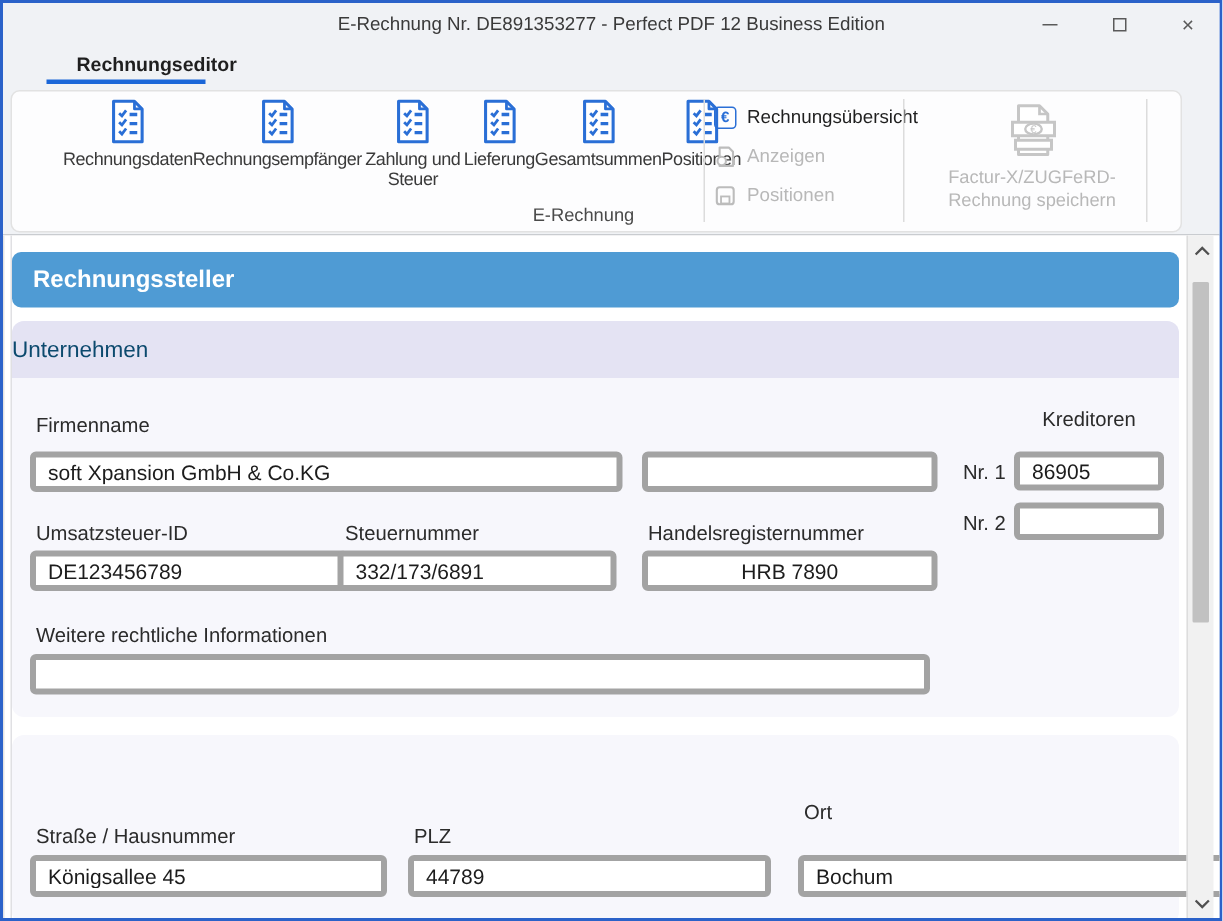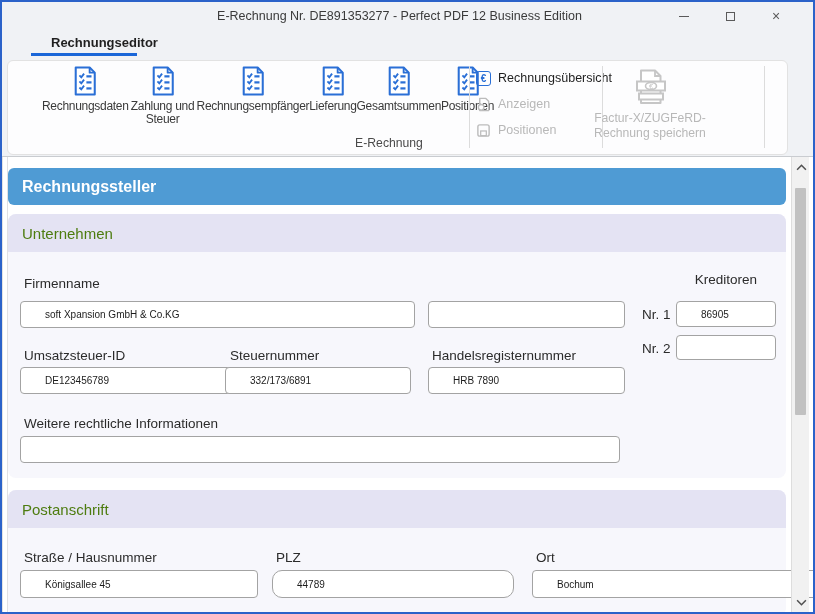--- a/index.html
+++ b/index.html
@@ -1,21 +1,21 @@
 <!DOCTYPE html>
 <html><head>
 <meta charset="utf-8">
 <style>
   * { box-sizing: border-box; margin: 0; padding: 0; }
   html,body { width:815px; height:614px; overflow:hidden; font-family:"Liberation Sans", sans-serif; background:#fff; }
   .window { position:relative; width:815px; height:614px; border:2px solid #2b62c9; background:#fff; overflow:hidden; }
 
   
   .chrome { position:absolute; top:0; left:0; right:0; height:154px; background:#f0f2f5; }
-  .titlebar { position:absolute; top:0; left:0; right:16px; height:28px; display:flex; align-items:center; }
+  .titlebar { position:absolute; top:0; left:0; right:0; height:28px; display:flex; align-items:center; }
   .title { position:absolute; left:0; right:0; text-align:center; font-size:12.5px; color:#3a3a3a; }
   .winbtns { position:absolute; right:14px; top:0; height:28px; display:flex; align-items:center; gap:32px; }
   .winbtn { width:14px; height:14px; display:flex; align-items:center; justify-content:center; color:#5a5a5a; font-size:14px; cursor:default; }
   .glyph-min { display:block; width:10px; height:0; border-top:1.4px solid #5a5a5a; }
   .glyph-max { display:block; width:9px; height:9px; border:1.3px solid #5a5a5a; }
   .glyph-close { font-size:14px; color:#5a5a5a; line-height:1; }
 
   .tab { position:absolute; top:33px; left:29px; font-size:13px; font-weight:bold; color:#1f1f1f;margin-left:20px; }
   .tab-underline { position:absolute; top:51px; left:29px; width:106px; height:3px; background:#1a66d8; }
 
@@ -25,39 +25,39 @@
   .bigbtn { display:flex; flex-direction:column; align-items:center; cursor:default; }
   .bigbtn .icn { width:26px; height:30px; margin-bottom:4px; }
   .bigbtn .blabel { font-size:12px; letter-spacing:-0.3px; color:#3a3a3a; text-align:center; line-height:1.12; white-space:nowrap; }
   .bigbtn.wrap2 .blabel { white-space:normal; width:68px; }
   .vsep { position:absolute; top:5px; width:1px; height:82px; background:#dcdcdc; }
   .smallcol { position:absolute; left:468px; top:7px; width:122px; }
   .smallbtn { display:flex; align-items:center; gap:7px; height:20px; margin-bottom:6px; cursor:default; }
   .smallbtn .slabel { font-size:12.5px; color:#1f1f1f; white-space:nowrap; }
   .smallbtn.disabled .slabel { color:#b8b8b8; }
   .euro-badge { width:15px; height:15px; border:1.6px solid #2a6fd6; border-radius:3px; color:#2a6fd6; font-size:10px; font-weight:bold; display:flex; align-items:center; justify-content:center; flex:0 0 auto; }
-  .facturx { position:absolute; left:564px; top:4px; width:156px; height:86px; display:flex; flex-direction:column; align-items:center; justify-content:flex-start; cursor:default; }
+  .facturx { position:absolute; left:602px; top:4px; width:156px; height:86px; display:flex; flex-direction:column; align-items:center; justify-content:flex-start; cursor:default; }
   .facturx .icn-big { width:40px; height:36px; margin:4px 0 6px 0; }
   .facturx .flabel { font-size:12.2px; color:#b8b8b8; text-align:center; line-height:1.25; }
   .grouplabel { position:absolute; left:321px; top:75px; width:120px; text-align:center; font-size:12.2px; color:#4a4a4a; }
 
   
   .divider { position:absolute; top:154px; left:0; right:0; height:1px; background:#c9ccd0; }
   .content { position:absolute; top:155px; left:0; right:0; bottom:0; background:#fff; border-left:1px solid #e3e3e3; }
   .content-leftline { position:absolute; top:155px; left:5px; bottom:0; width:1px; background:#e0e0e3; }
 
   .pagetitle { position:absolute; left:6px; top:166px; width:778px; height:37px; background:#4f9bd4; border-radius:6px; color:#fff; font-size:16px; font-weight:bold; display:flex; align-items:center; padding-left:14px; }
 
   .sect { position:absolute; left:6px; width:778px; background:#f7f7fc; border-radius:8px; }
-  .sect-h { height:38px; background:#e4e3f3; border-radius:8px 8px 0 0; display:flex; align-items:center; padding-left:14px; font-size:15px; color:#4d7c0f; }
+  .sect-h { height:38px; background:#e4e3f3; border-radius:8px 8px 0 0; display:flex; align-items:center; font-size:15px; color:#0c4a6e; }
   .sect-unternehmen { top:212px; height:264px; }
   .sect-postanschrift { top:488px; height:126px; }
 
   .lbl { position:absolute; font-size:13.5px; color:#2b2b2b; white-space:nowrap; }
-  .fld { position:absolute; height:27px; background:#fff; border:1px solid #a3a3a3; border-radius:4px; font-family:"Liberation Sans",sans-serif; font-size:10px; color:#1c1c1c; padding:0 24px; outline:none; }
+  .fld { position:absolute; height:27px; background:#fff; border:4px solid #a3a3a3; border-radius:4px; font-family:"Liberation Sans",sans-serif; font-size:14px; color:#1c1c1c; padding:0 8px; outline:none; }
 
   
   .scrollbar { position:absolute; top:155px; bottom:0; left:789px; width:18px; background:#f1f1f1; border-left:1px solid #dddddd; }
   .scroll-arrow { position:absolute; left:0; width:18px; height:20px; display:flex; align-items:center; justify-content:center; }
   .scroll-arrow svg { width:11px; height:7px; }
   .scroll-up { top:0; }
   .scroll-down { bottom:0; }
   .scroll-thumb { position:absolute; left:3px; width:11px; top:31px; height:227px; background:#c1c1c1; border-radius:1px; }
 </style>
 </head>
@@ -120,31 +120,31 @@
   </div>
 
   <div class="ribbon">
     <div class="bigrow">
       <div class="bigbtn">
         <svg class="icn">
             <use href="#icn-checklist"></use>
           </svg>
         <span class="blabel">Rechnungsdaten</span>
       </div>
+      <div class="bigbtn">
+        <svg class="icn">
+            <use href="#icn-checklist"></use>
+          </svg>
+        <span class="blabel">Rechnungsempfänger</span>
+      </div>
       <div class="bigbtn wrap2">
         <svg class="icn">
             <use href="#icn-checklist"></use>
           </svg>
         <span class="blabel">Zahlung und Steuer</span>
-      </div>
-      <div class="bigbtn">
-        <svg class="icn">
-            <use href="#icn-checklist"></use>
-          </svg>
-        <span class="blabel">Rechnungsempfänger</span>
       </div>
       <div class="bigbtn">
         <svg class="icn">
             <use href="#icn-checklist"></use>
           </svg>
         <span class="blabel">Lieferung</span>
       </div>
       <div class="bigbtn">
         <svg class="icn">
             <use href="#icn-checklist"></use>
@@ -216,36 +216,35 @@
     <div class="lbl" style="left:634px; top:127px">Nr. 2</div>
     <input class="fld" style="left: 668px; top: 121px; width: 100px; height: 25px;" value="">
 
     <div class="lbl" style="left:16px; top:134px">Umsatzsteuer-ID</div>
     <input class="fld" style="left: 12px; top: 153px; width: 212px;" value="DE123456789">
 
     <div class="lbl" style="left:222px; top:134px">Steuernummer</div>
     <input class="fld" style="left: 217px; top: 153px; width: 186px;" value="332/173/6891">
 
     <div class="lbl" style="left:424px; top:134px">Handelsregisternummer</div>
-    <input class="fld" style="left: 420px; top: 153px; width: 197px;" value="HRB 7890">
+    <input class="fld" style="left: 420px; top: 153px; width: 197px; text-align: center;" value="HRB 7890">
 
     <div class="lbl" style="left:16px; top:202px">Weitere rechtliche Informationen</div>
     <input class="fld" style="left: 12px; top: 222px; width: 600px;" value="">
   </div>
 
   <div class="sect sect-postanschrift">
-    <div class="sect-h">Postanschrift</div>
 
     <div class="lbl" style="left:16px; top:60px">Straße / Hausnummer</div>
     <input class="fld" style="left: 12px; top: 80px; width: 238px; height: 28px;" value="Königsallee 45">
 
     <div class="lbl" style="left:268px; top:60px">PLZ</div>
-    <input class="fld" style="left: 264px; top: 80px; width: 242px; height: 28px; border-radius: 10px;" value="44789">
-
-    <div class="lbl" style="left:528px; top:60px">Ort</div>
+    <input class="fld" style="left: 264px; top: 80px; width: 242px; height: 28px;" value="44789">
+
+    <div class="lbl" style="left:528px; top:44px">Ort</div>
     <input class="fld" style="left: 524px; top: 80px; width: 290px; height: 28px;" value="Bochum">
   </div>
 
   <div class="scrollbar">
     <div class="scroll-arrow scroll-up">
       <svg>
           <use href="#icn-chevron-up"></use>
         </svg>
     </div>
     <div class="scroll-thumb"></div>

